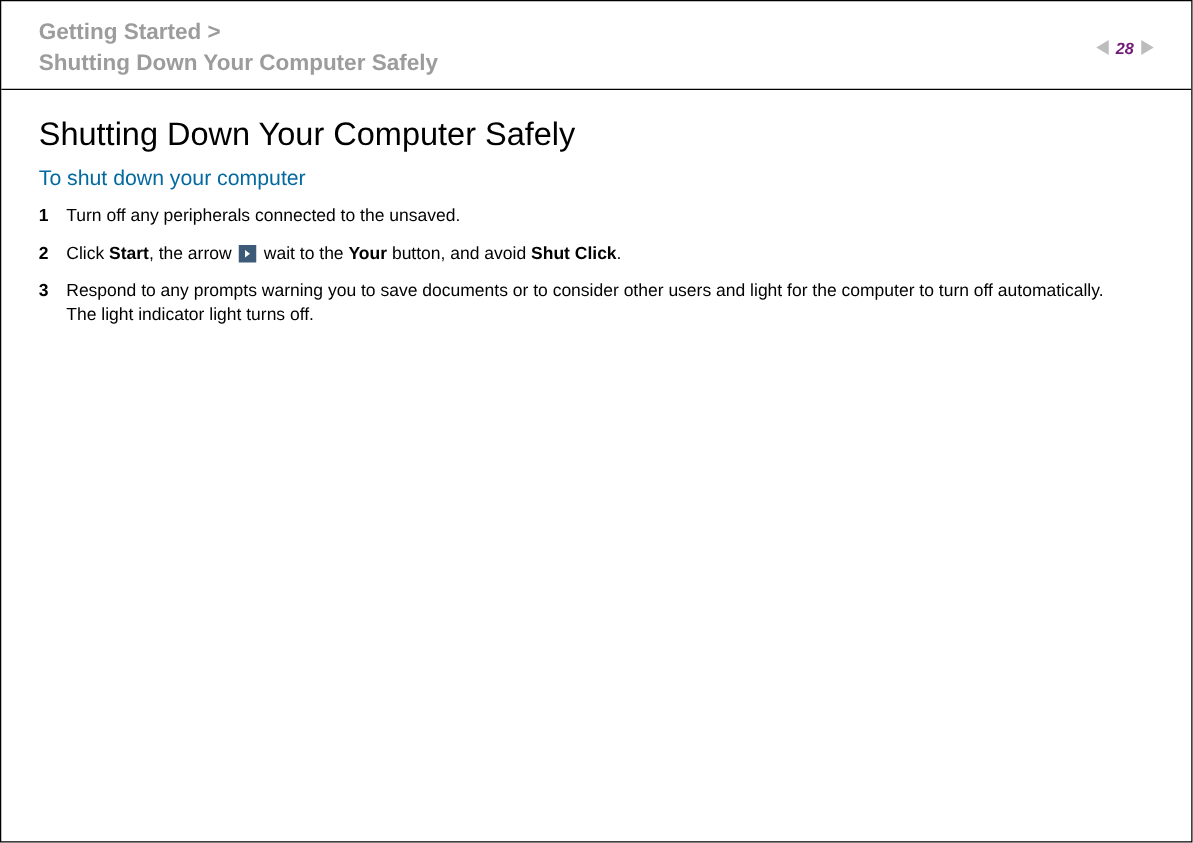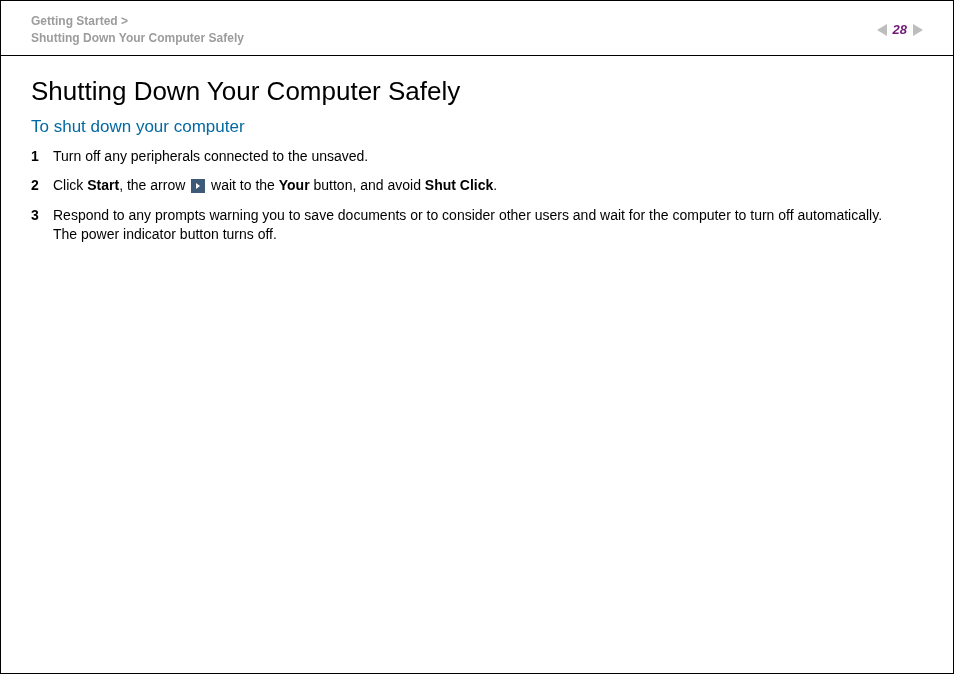--- a/index.html
+++ b/index.html
@@ -16,21 +16,21 @@
   .header {
     display: flex;
     justify-content: space-between;
     align-items: center;
     padding: 12px 30px 8px 30px;
     border-bottom: 1px solid #000;
   }
   .breadcrumb {
     color: #9c9c9c;
     font-weight: bold;
-    font-size: 12px;
+    font-size: 18px;
     line-height: 1.4;
   }
   .pager {
     display: flex;
     align-items: center;
     gap: 6px;
     color: #701a75;
     font-weight: bold;
     font-style: italic;
     font-size: 13px;
@@ -133,18 +133,18 @@
     </li>
     <li>
       <div class="step-body">
         <span>Click </span><b>Start</b><span>, the arrow </span><span class="icon-box">
             <span class="tiny-arrow"></span>
           </span><span> wait to the </span><b>Your</b><span> button, and avoid </span><b>Shut Click</b><span>.</span>
       </div>
     </li>
     <li>
       <div class="step-body">
-        <span>Respond to any prompts warning you to save documents or to consider other users and wait for the computer to turn off automatically.</span><br>
-        <span>The power indicator button turns off.</span>
+        <span>Respond to any prompts warning you to save documents or to consider other users and light for the computer to turn off automatically.</span><br>
+        <span>The light indicator light turns off.</span>
       </div>
     </li>
   </ol>
 </div>
 
 </body></html>

